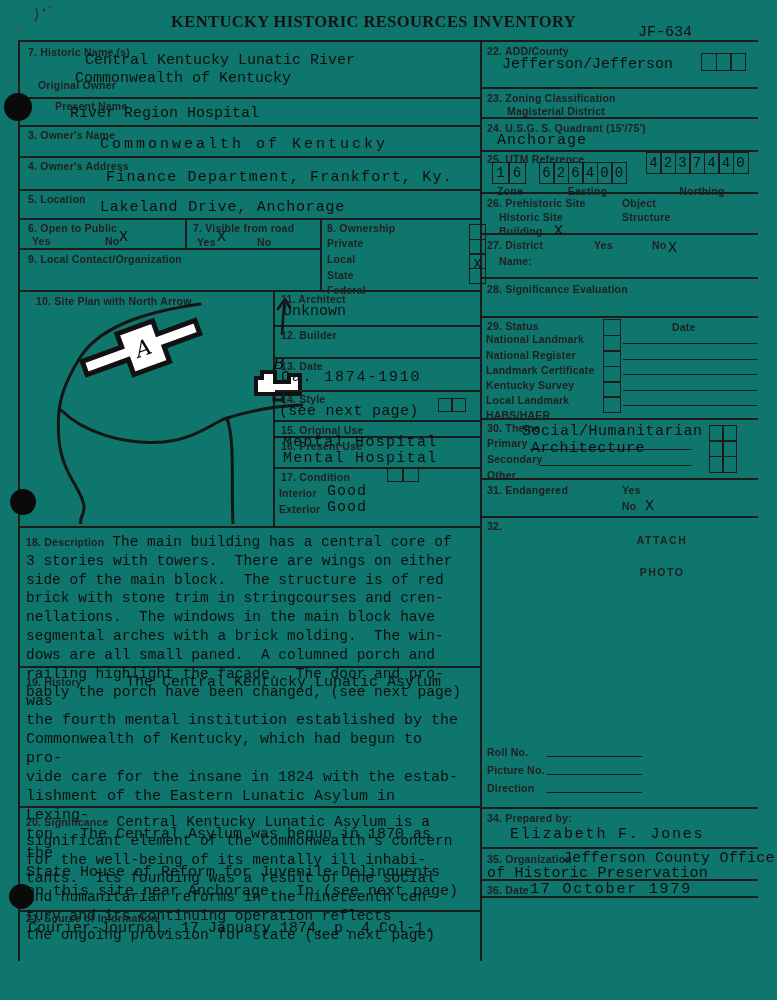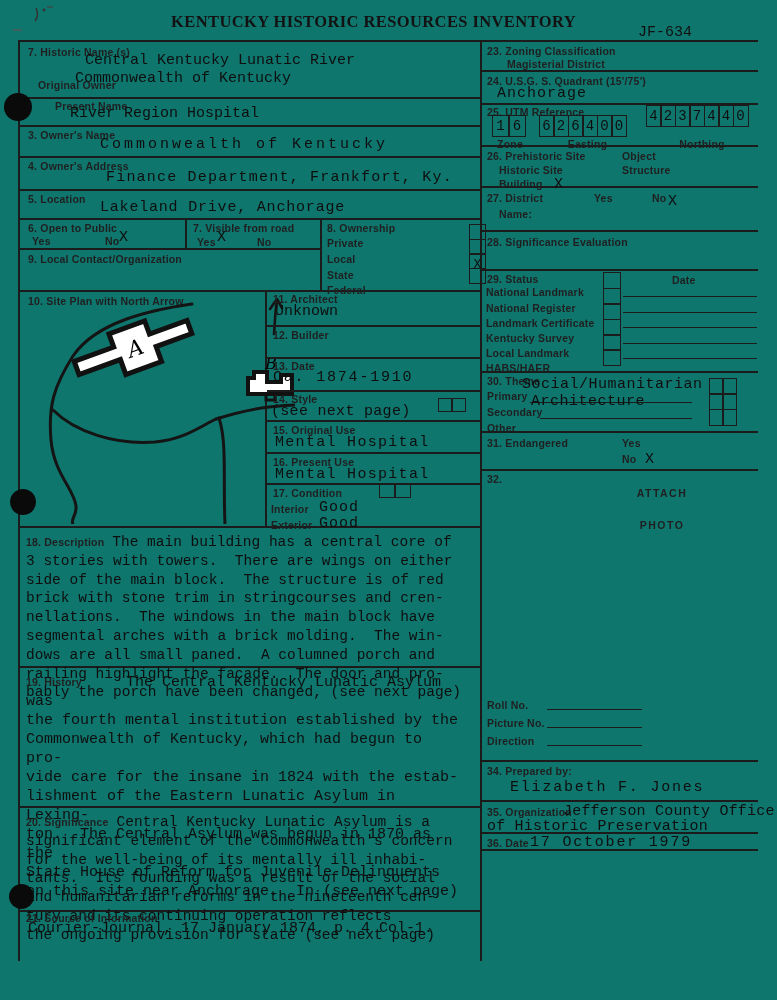--- a/index.html
+++ b/index.html
@@ -110,21 +110,21 @@
           <div class="abs stack" style="right:-6px;top:6px">
             <div class="cbox" style="width:17px;height:16px"></div>
             <div class="cbox" style="width:17px;height:16px"></div>
             <div class="cbox" style="width:17px;height:16px"><span class="tv" style="font-size:13px;line-height:14px">X</span></div>
             <div class="cbox" style="width:17px;height:16px"></div>
           </div>
         </div>
       </div>
 
       <div class="row" style="height:236px;display:flex">
-        <div style="width:247px;position:relative;box-sizing:border-box;border-right:2px solid #1b1b1b;">
+        <div style="width:247px;position:relative;box-sizing:border-box;border-right:2px solid #1b1b1b;margin-left:8px;">
           <span class="lbl abs" style="left:8px;top:3px">10. Site Plan with North Arrow</span>
           <svg class="abs" style="left:0;top:0" width="275" height="232" viewBox="0 0 275 232">
 
             <path d="M172,12 C130,18 76,30 53,64 C34,94 28,114 31,148 C34,182 54,197 56,214 C57,224 50,227 53,232" stroke="#141414" stroke-width="3" fill="none" stroke-linecap="round"></path>
             <path d="M33,118 C55,140 95,153 135,150 C165,147 181,134 196,127" stroke="#141414" stroke-width="3" fill="none" stroke-linecap="round"></path>
             <path d="M196,127 C215,121 232,117 249,115 C259,114 269,113 277,113" stroke="#141414" stroke-width="3" fill="none" stroke-linecap="round"></path>
             <path d="M199,126 C207,150 203,186 205,232" stroke="#141414" stroke-width="3" fill="none" stroke-linecap="round"></path>
 
             <g transform="rotate(-20 115 58)">
               <path d="M54,48 L96,48 L96,34 L134,34 L134,48 L174,48 L174,62 L136,62 L136,78 L98,78 L98,62 L54,62 Z" fill="#ffffff" stroke="#111111" stroke-width="5" stroke-linejoin="miter"></path>
@@ -156,21 +156,21 @@
             <span class="tv abs" style="left:6px;top:10px;letter-spacing:1.8px">Ca. 1874-1910</span>
           </div>
           <div class="row" style="height:30px">
             <span class="lbl abs" style="left:6px;top:1px">14. Style</span>
             <span class="tv abs" style="left:4px;top:11px;letter-spacing:.3px">(see next page)</span>
             <div class="abs" style="right:14px;top:6px;display:flex">
               <div class="cbox" style="width:15px;height:14px"></div>
               <div class="cbox" style="width:15px;height:14px;margin-left:-1.6px"></div>
             </div>
           </div>
-          <div class="row" style="height:32px">
+          <div class="row" style="height:16px">
             <span class="lbl abs" style="left:6px;top:2px">15. Original Use</span>
             <span class="tv abs" style="left:8px;top:12px;letter-spacing:1.3px">Mental Hospital</span>
           </div>
           <div class="row" style="height:31px">
             <span class="lbl abs" style="left:6px;top:2px">16. Present Use</span>
             <span class="tv abs" style="left:8px;top:12px;letter-spacing:1.3px">Mental Hospital</span>
           </div>
           <div class="row noline" style="flex:1">
             <span class="lbl abs" style="left:6px;top:2px">17. Condition</span>
             <div class="abs" style="left:112px;top:-1px;display:flex">
@@ -220,20 +220,29 @@
 
       <div class="row noline" style="flex:1">
         <span class="lbl abs" style="left:6px;top:0px">21. Source of Information</span>
         <span class="tv abs" style="left:8px;top:8px">Courier-Journal, 17 January 1874, p. 4 Col-1.</span>
       </div>
 
     </div>
 
     <div class="col-right">
 
+      <div class="row" style="height:47px">
+        <span class="lbl abs" style="left:5px;top:3px">22. ADD/County</span>
+        <span class="tv abs" style="left:20px;top:14px">Jefferson/Jefferson</span>
+        <div class="abs" style="right:12px;top:11px;display:flex">
+          <div class="cbox" style="width:16px;height:18px"></div>
+          <div class="cbox" style="width:16px;height:18px;margin-left:-1.6px"></div>
+          <div class="cbox" style="width:16px;height:18px;margin-left:-1.6px"></div>
+        </div>
+      </div>
 
       <div class="row" style="height:30px">
         <span class="lbl abs" style="left:5px;top:3px">23. Zoning Classification</span>
         <span class="lbl abs" style="left:25px;top:16px">Magisterial District</span>
       </div>
 
       <div class="row" style="height:33px">
         <span class="lbl abs" style="left:5px;top:3px">24. U.S.G. S. Quadrant (15'/75')</span>
         <span class="tv abs" style="left:15px;top:13px;letter-spacing:1px">Anchorage</span>
       </div>

